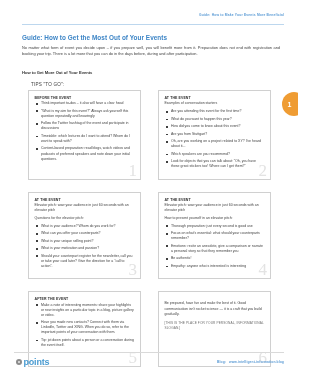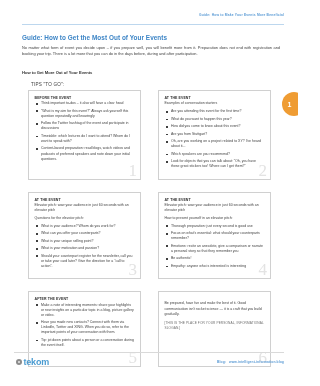--- a/index.html
+++ b/index.html
@@ -229,20 +229,20 @@
       <div class="placeholder">[THIS IS THE PLACE FOR YOUR PERSONAL, INFORMATIONAL SLOGAN.]</div>
       <div class="watermark">6</div>
     </div>
 
   </div>
 
   <div class="footer-rule"></div>
 
   <div class="logo">
     <span class="logo-mark"></span>
-    <span class="logo-text">tekom</span>
+    <span class="logo-text">points</span>
   </div>
 
   <div class="footer-right">
     <span class="lbl">Blog:</span><span>www.intelligent-information.blog</span>
   </div>
 
 </div>
 
 </body></html>

